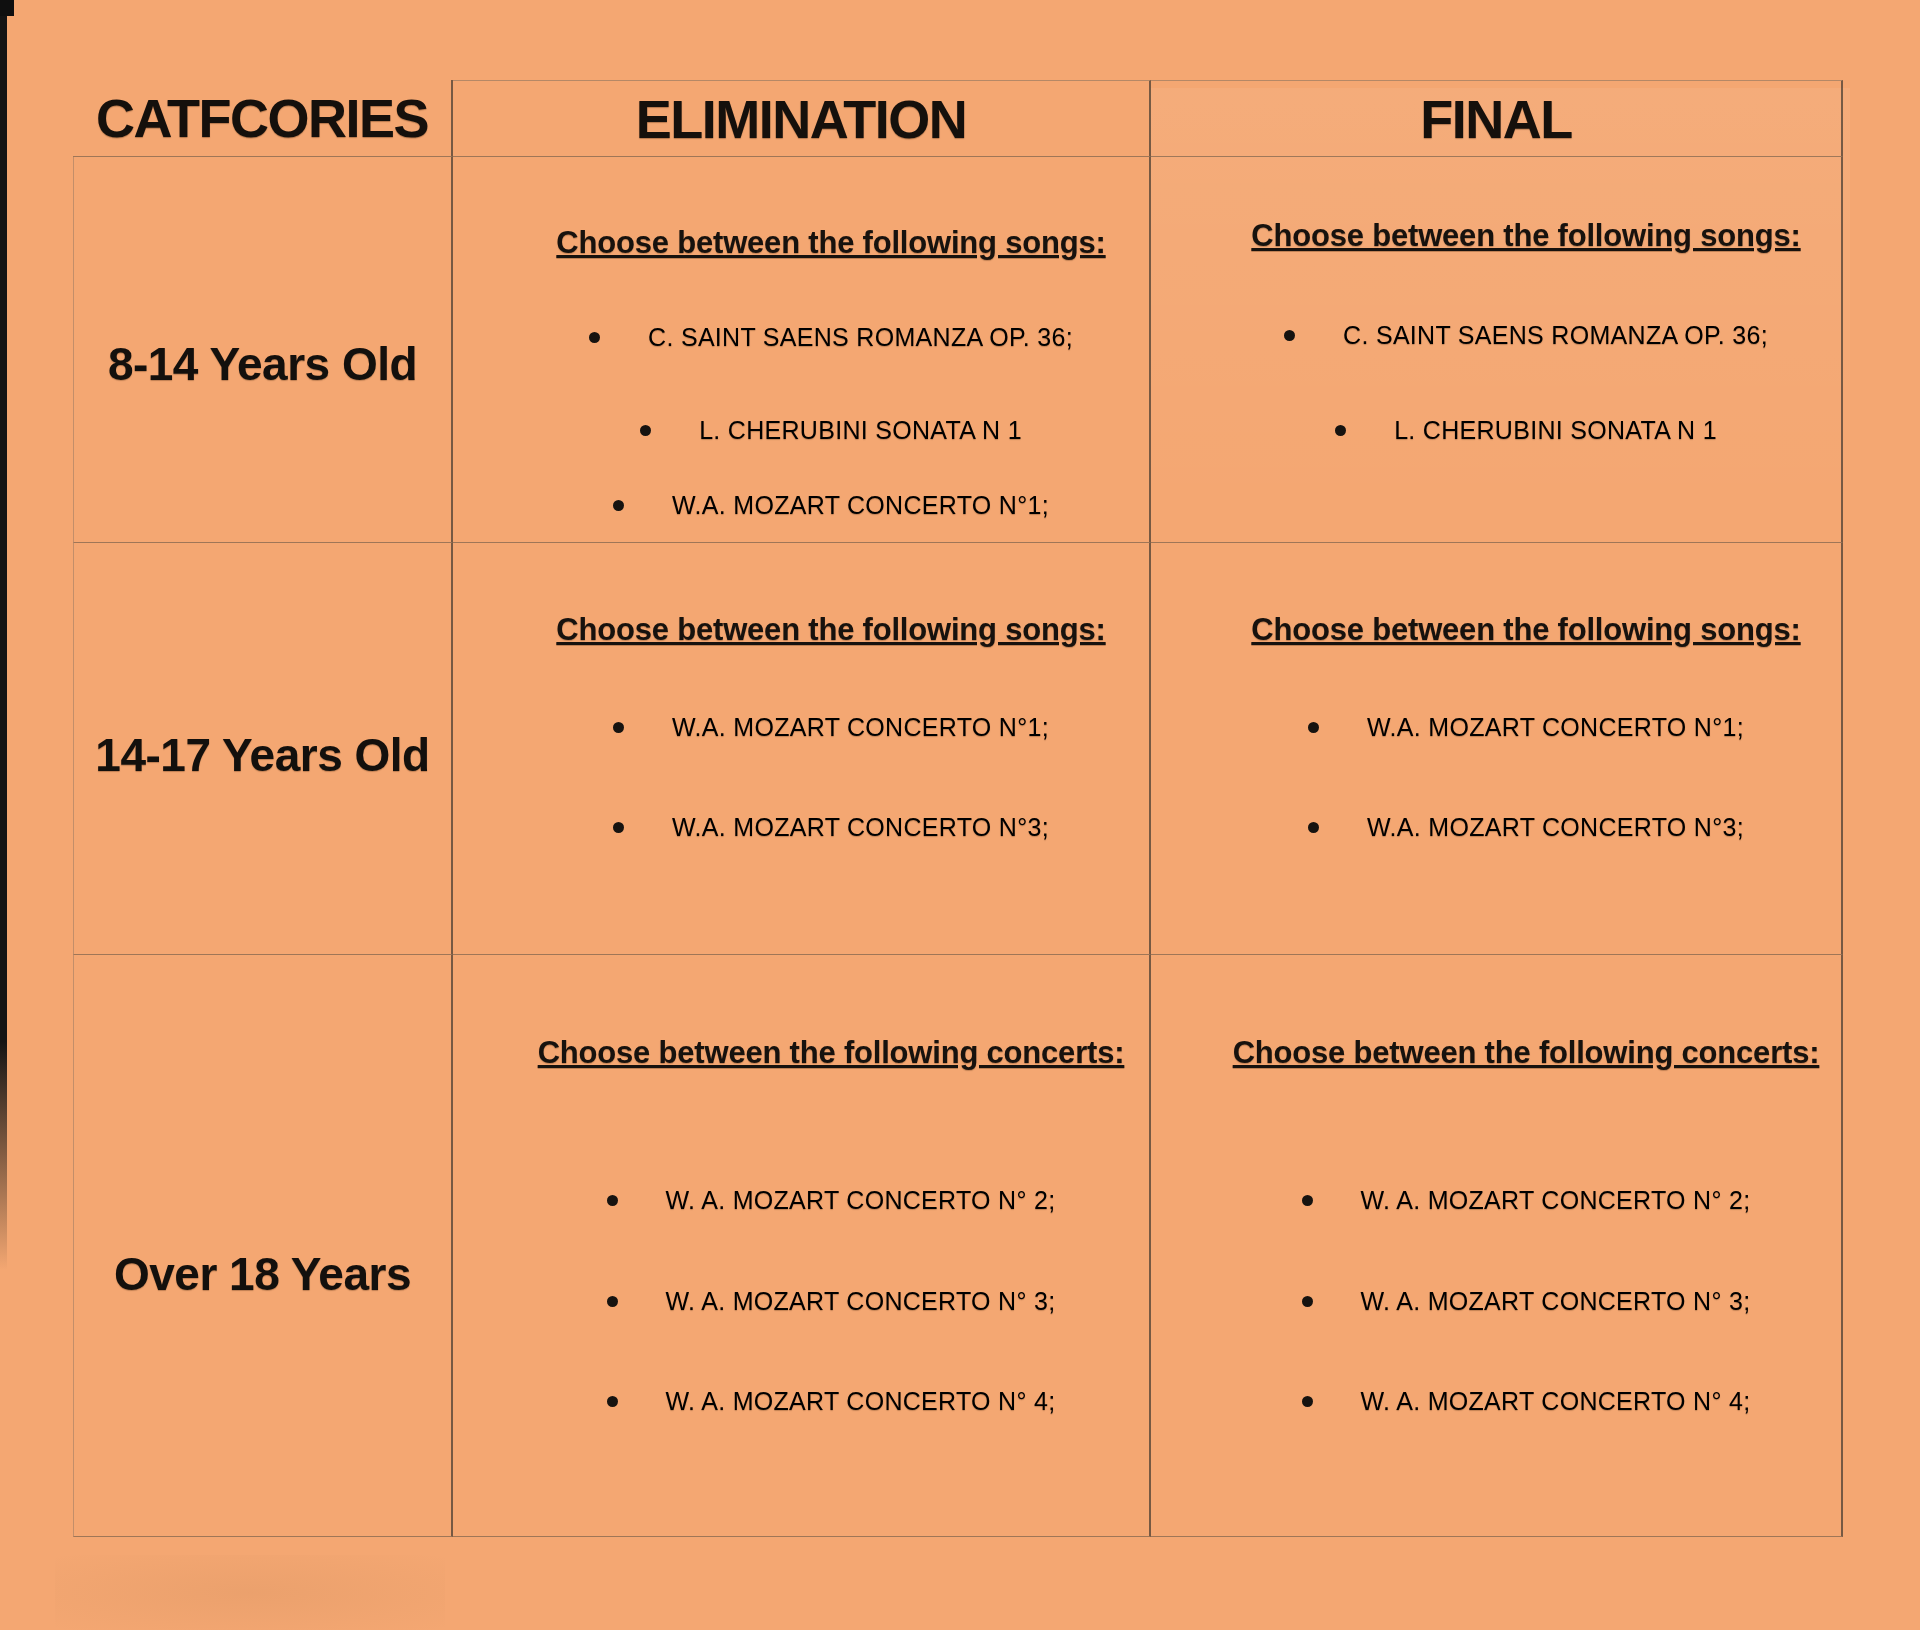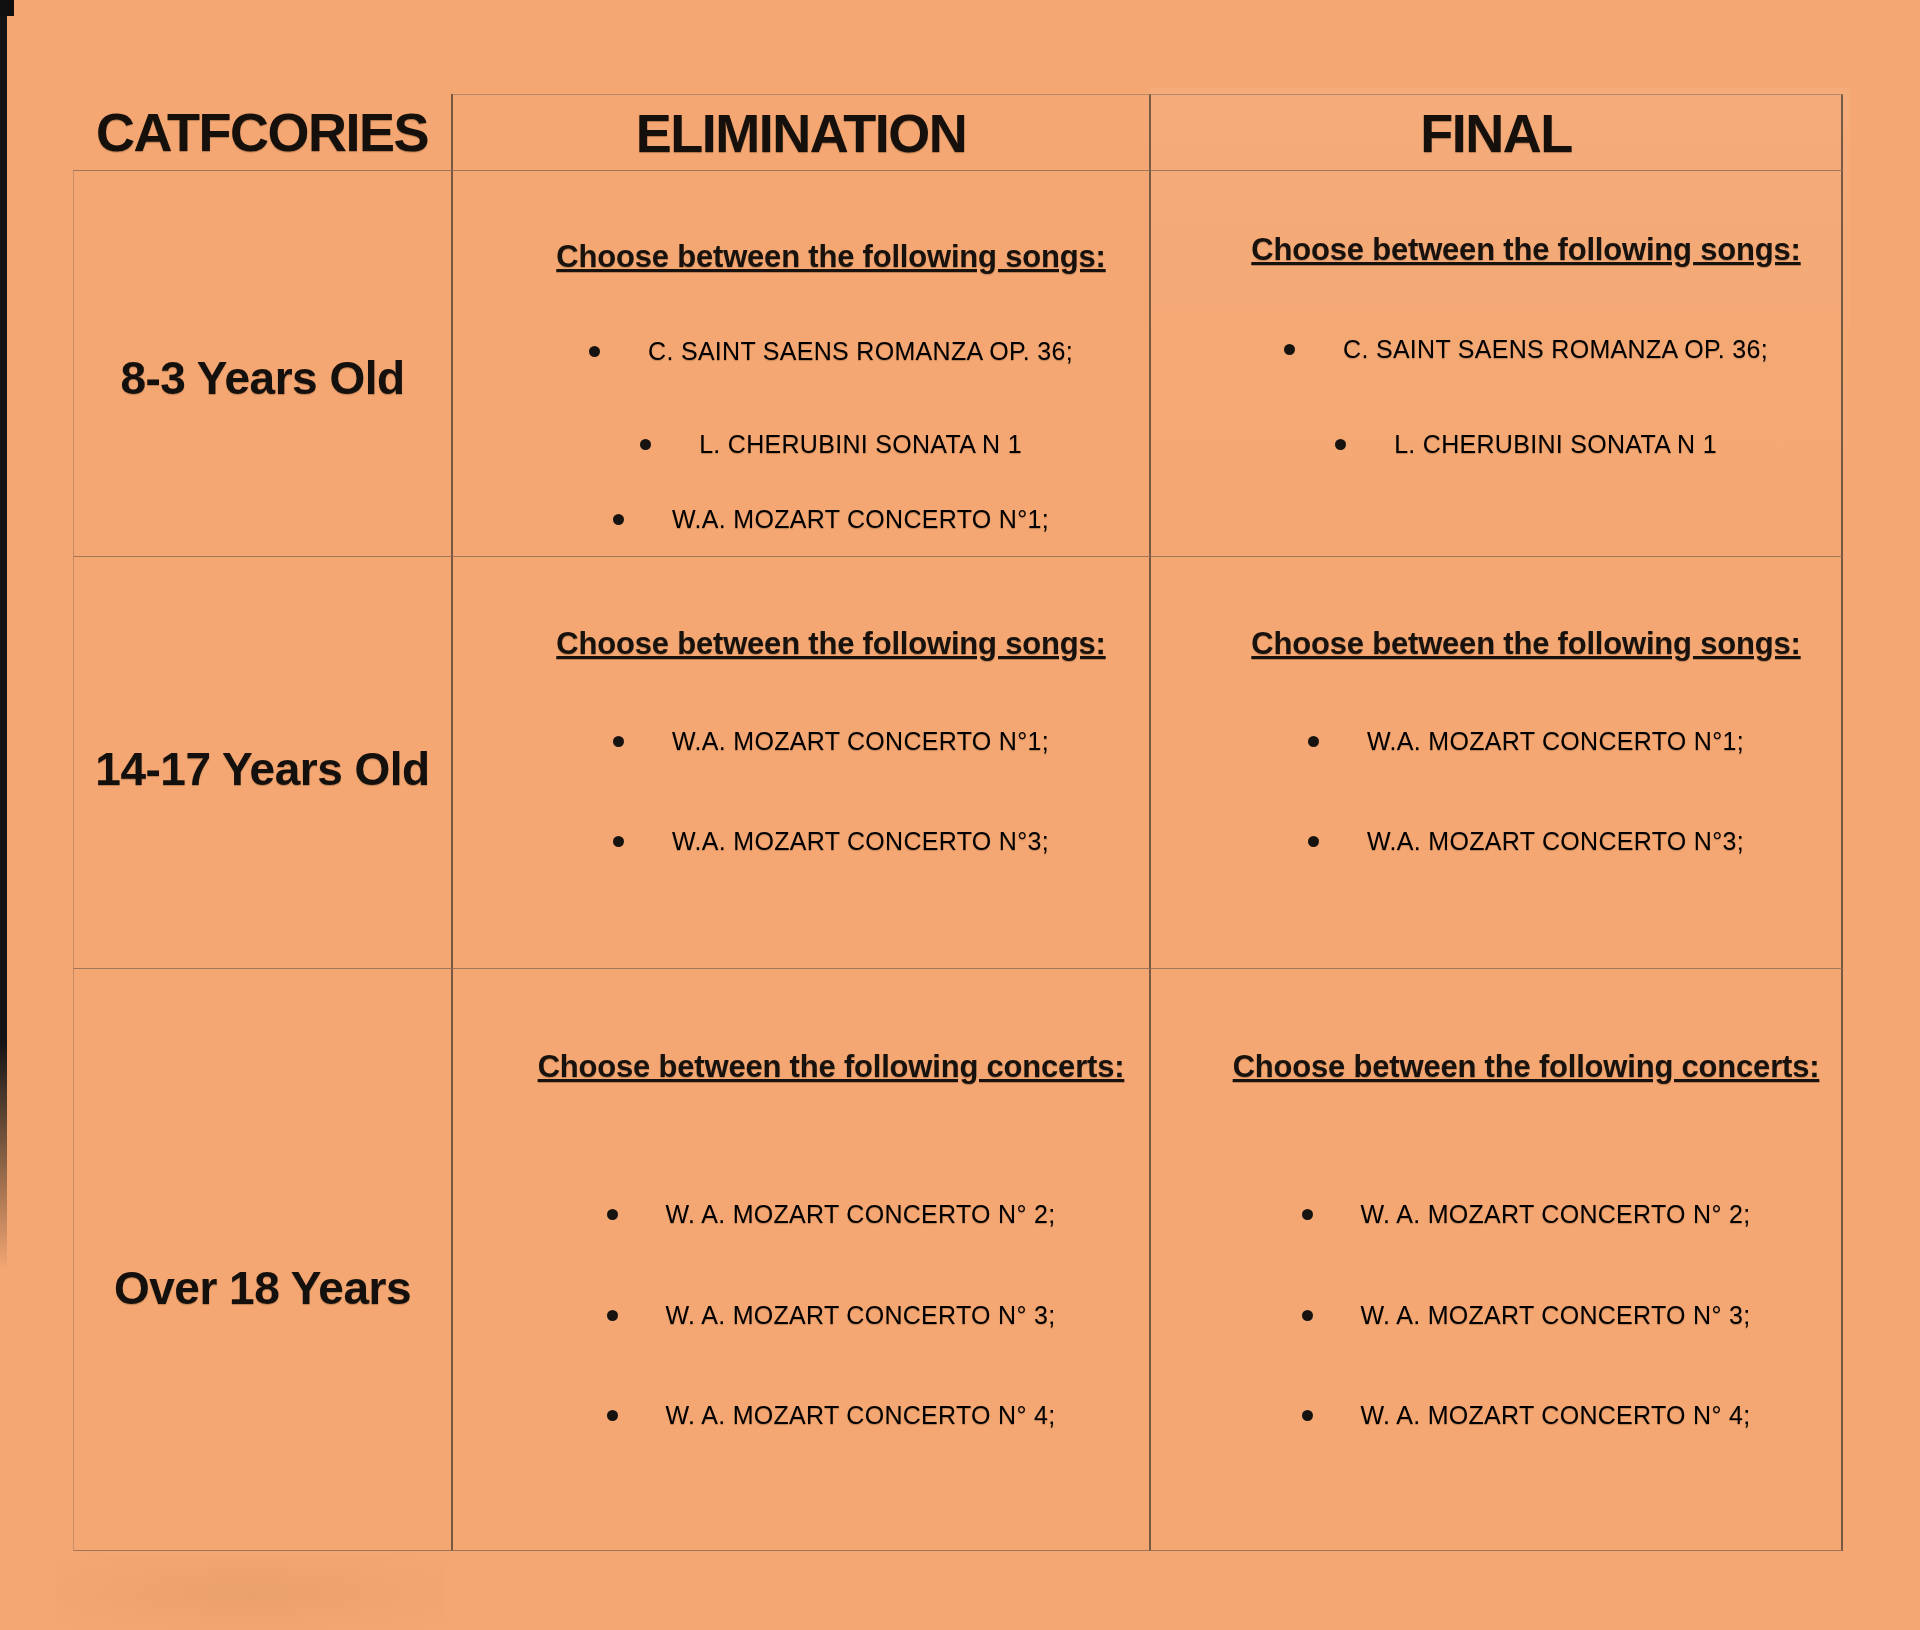--- a/index.html
+++ b/index.html
@@ -27,21 +27,21 @@
   }
   .corner-notch {
     position: absolute;
     left: 0; top: 0;
     width: 14px; height: 16px;
     background: #0f0f0f;
   }
 
   .table {
     position: absolute;
-    left: 73px; top: 94px;
+    left: 73px; top: 80px;
     width: 1770px; height: 1457px;
     display: grid;
     grid-template-columns: 380px 698px 692px;
     grid-template-rows: 77px 386px 412px 582px;
     color: #191410;
   }
   .cell {
     box-sizing: border-box;
     border-right: 2px solid rgba(70,60,50,0.72);
     border-bottom: 1.5px solid rgba(90,78,66,0.55);
@@ -166,21 +166,21 @@
       <span>CATFCORIES</span>
     </div>
     <div class="cell hdr hdr2">
       <span>ELIMINATION</span>
     </div>
     <div class="cell hdr hdr3">
       <span>FINAL</span>
     </div>
 
     <div class="cell cat-cell body-c1 r1">
-      <span>8-3 Years Old</span>
+      <span>8-14 Years Old</span>
     </div>
     <div class="cell">
       <div class="cell-content r1e">
         <div class="intro">Choose between the following songs:</div>
         <div class="bullet b1">
           <span class="dot"></span>
           <span class="bullet-text">C. SAINT SAENS ROMANZA OP. 36;</span>
         </div>
         <div class="bullet b2">
           <span class="dot"></span>

